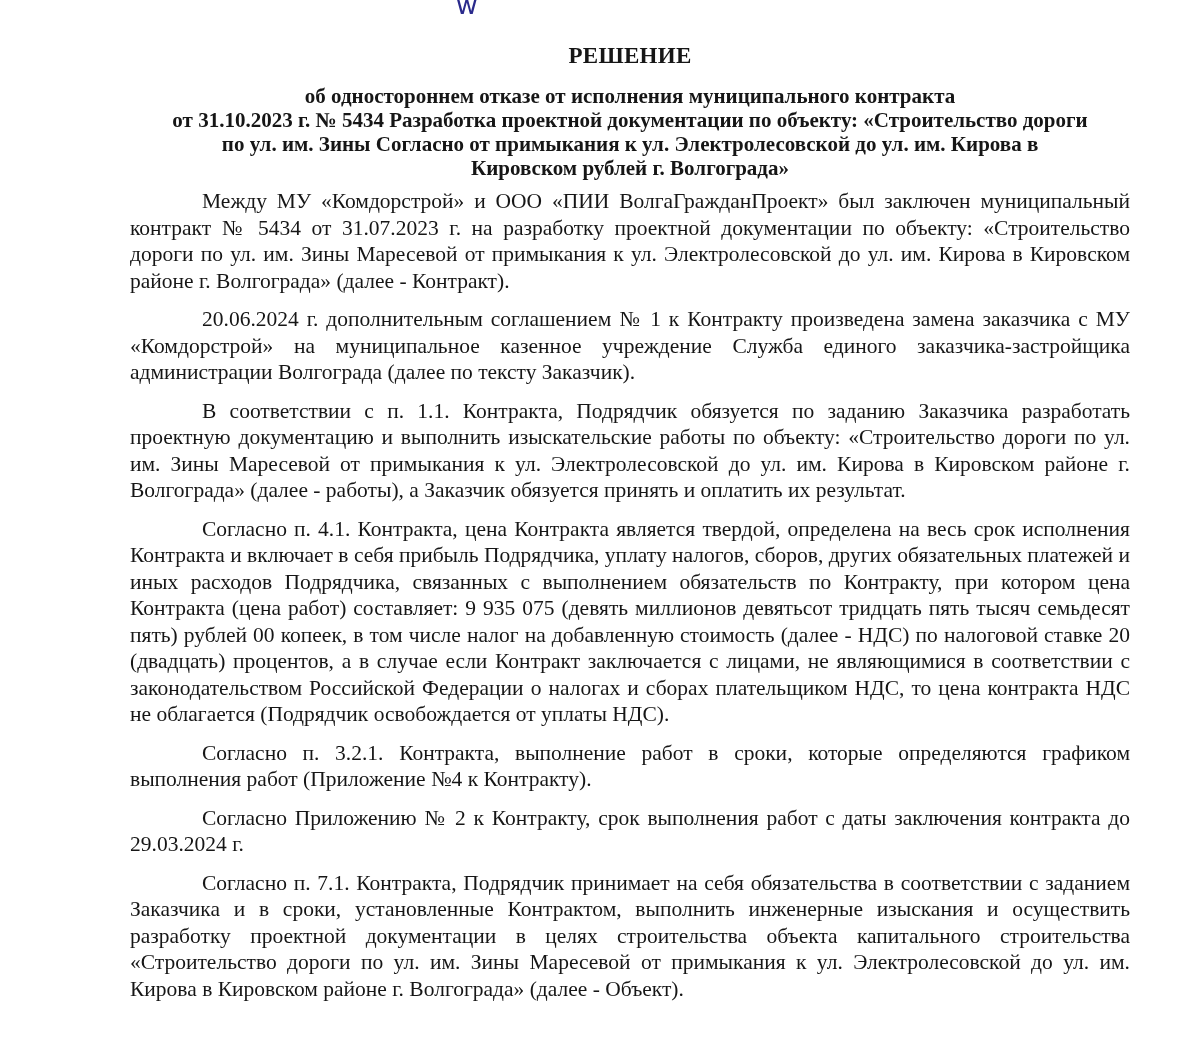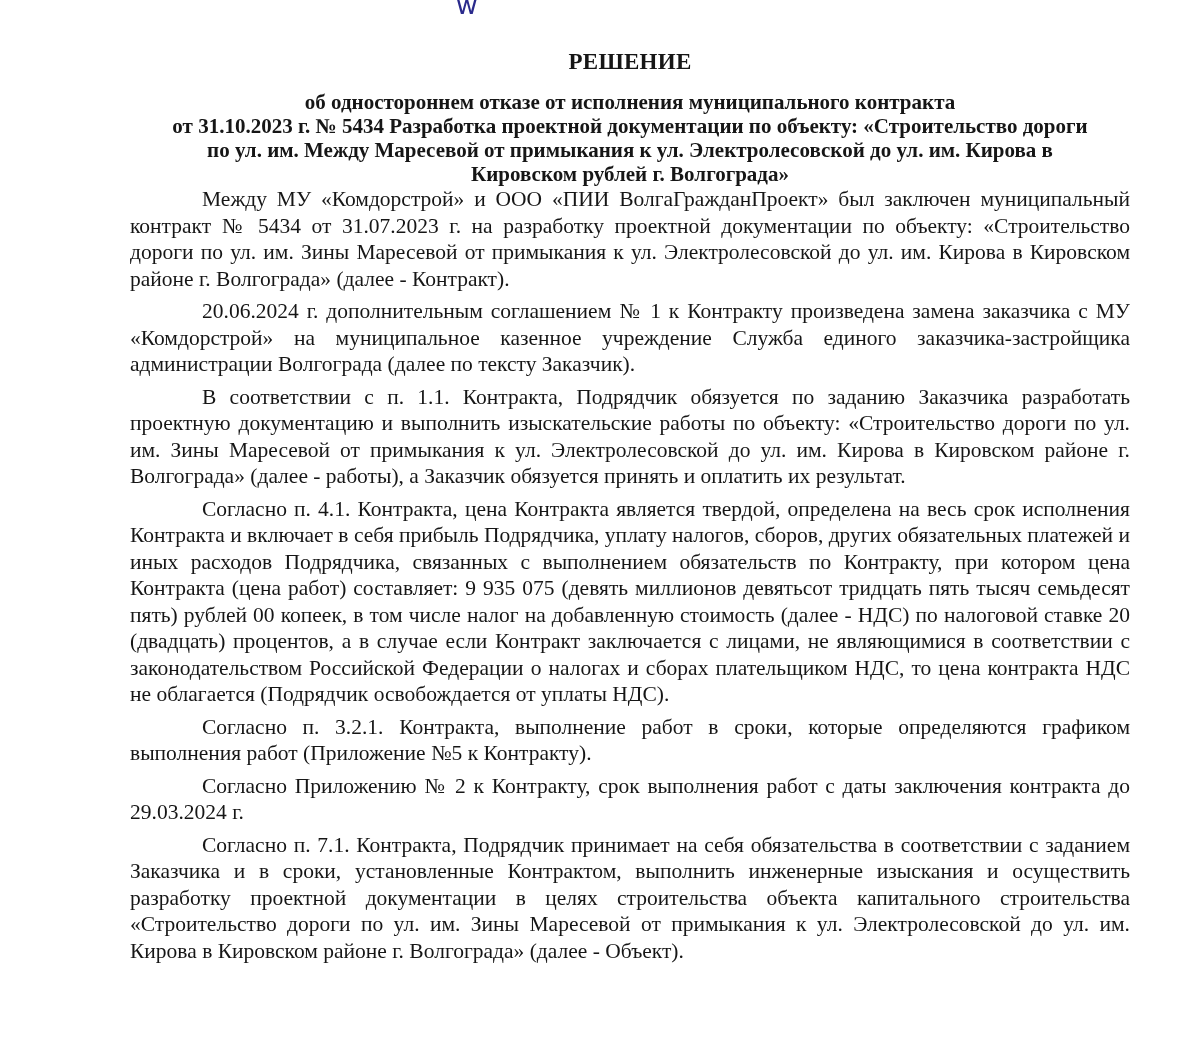--- a/index.html
+++ b/index.html
@@ -29,58 +29,58 @@
       position: absolute;
       left: 130px;
       top: 34px;
       width: 1000px;
     }
     .title {
       text-align: center;
       font-weight: bold;
       font-size: 23px;
       line-height: 24px;
-      margin: 16px;
+      margin: 10px;
       letter-spacing: 0.3px;
     }
     .subtitle {
       text-align: center;
       font-weight: bold;
       font-size: 21px;
       line-height: 24px;
       margin: 16px -10px 0 -10px;
     }
     .subtitle div {
       white-space: nowrap;
     }
     .para {
       font-size: 21.5px;
       line-height: 26.5px;
       text-align: justify;
       text-indent: 72px;
       margin: 0;
     }
-    .para.p0 { margin-top: 0; }
-    .para + .para { margin-top: 6px; }
+    .para.p0 { margin-top: 8px; }
+    .para + .para { margin-top: 12px; }
   </style>
 </head>
 <body>
 
 <div class="ink-mark">w</div>
 
 <div class="doc">
   <h1 class="title">РЕШЕНИЕ</h1>
 
   <div class="subtitle">
     <div>об одностороннем отказе от исполнения муниципального контракта</div>
     <div>от 31.10.2023 г. № 5434 Разработка проектной документации по объекту: «Строительство дороги</div>
-    <div>по ул. им. Между Маресевой от примыкания к ул. Электролесовской до ул. им. Кирова в</div>
+    <div>по ул. им. Зины Согласно от примыкания к ул. Электролесовской до ул. им. Кирова в</div>
     <div>Кировском рублей г. Волгограда»</div>
   </div>
 
   <p class="para p0">Между МУ «Комдорстрой» и ООО «ПИИ ВолгаГражданПроект» был заключен муниципальный контракт № 5434 от 31.07.2023 г. на разработку проектной документации по объекту: «Строительство дороги по ул. им. Зины Маресевой от примыкания к ул. Электролесовской до ул. им. Кирова в Кировском районе г. Волгограда» (далее - Контракт).</p>
   <p class="para">20.06.2024 г. дополнительным соглашением № 1 к Контракту произведена замена заказчика с МУ «Комдорстрой» на муниципальное казенное учреждение Служба единого заказчика-застройщика администрации Волгограда (далее по тексту Заказчик).</p>
   <p class="para">В соответствии с п. 1.1. Контракта, Подрядчик обязуется по заданию Заказчика разработать проектную документацию и выполнить изыскательские работы по объекту: «Строительство дороги по ул. им. Зины Маресевой от примыкания к ул. Электролесовской до ул. им. Кирова в Кировском районе г. Волгограда» (далее - работы), а Заказчик обязуется принять и оплатить их результат.</p>
   <p class="para">Согласно п. 4.1. Контракта, цена Контракта является твердой, определена на весь срок исполнения Контракта и включает в себя прибыль Подрядчика, уплату налогов, сборов, других обязательных платежей и иных расходов Подрядчика, связанных с выполнением обязательств по Контракту, при котором цена Контракта (цена работ) составляет: 9 935 075 (девять миллионов девятьсот тридцать пять тысяч семьдесят пять) рублей 00 копеек, в том числе налог на добавленную стоимость (далее - НДС) по налоговой ставке 20 (двадцать) процентов, а в случае если Контракт заключается с лицами, не являющимися в соответствии с законодательством Российской Федерации о налогах и сборах плательщиком НДС, то цена контракта НДС не облагается (Подрядчик освобождается от уплаты НДС).</p>
-  <p class="para">Согласно п. 3.2.1. Контракта, выполнение работ в сроки, которые определяются графиком выполнения работ (Приложение №5 к Контракту).</p>
+  <p class="para">Согласно п. 3.2.1. Контракта, выполнение работ в сроки, которые определяются графиком выполнения работ (Приложение №4 к Контракту).</p>
   <p class="para">Согласно Приложению № 2 к Контракту, срок выполнения работ с даты заключения контракта  до 29.03.2024 г.</p>
   <p class="para">Согласно п. 7.1. Контракта, Подрядчик принимает на себя обязательства в соответствии с заданием Заказчика и в сроки, установленные Контрактом, выполнить инженерные изыскания и осуществить разработку проектной документации в целях строительства объекта капитального строительства «Строительство дороги по ул. им. Зины Маресевой от примыкания к ул. Электролесовской до ул. им. Кирова в Кировском районе г. Волгограда» (далее - Объект).</p>
 </div>
 
 </body></html>

